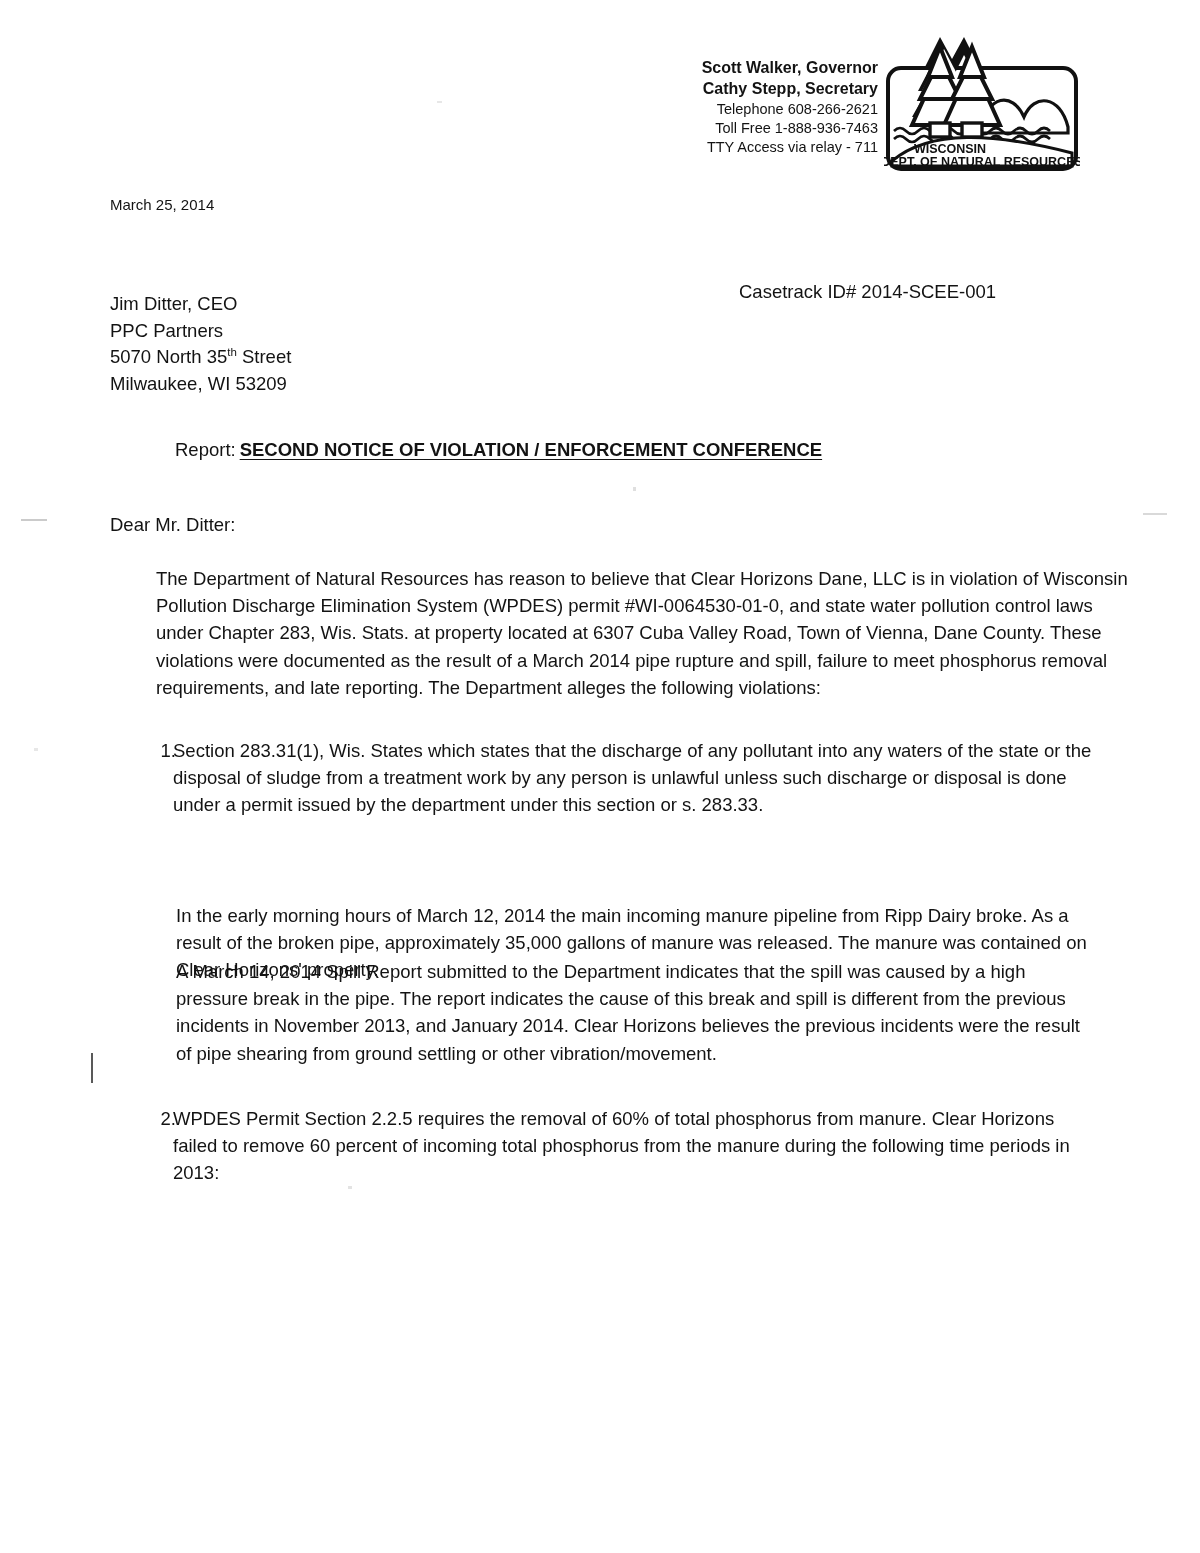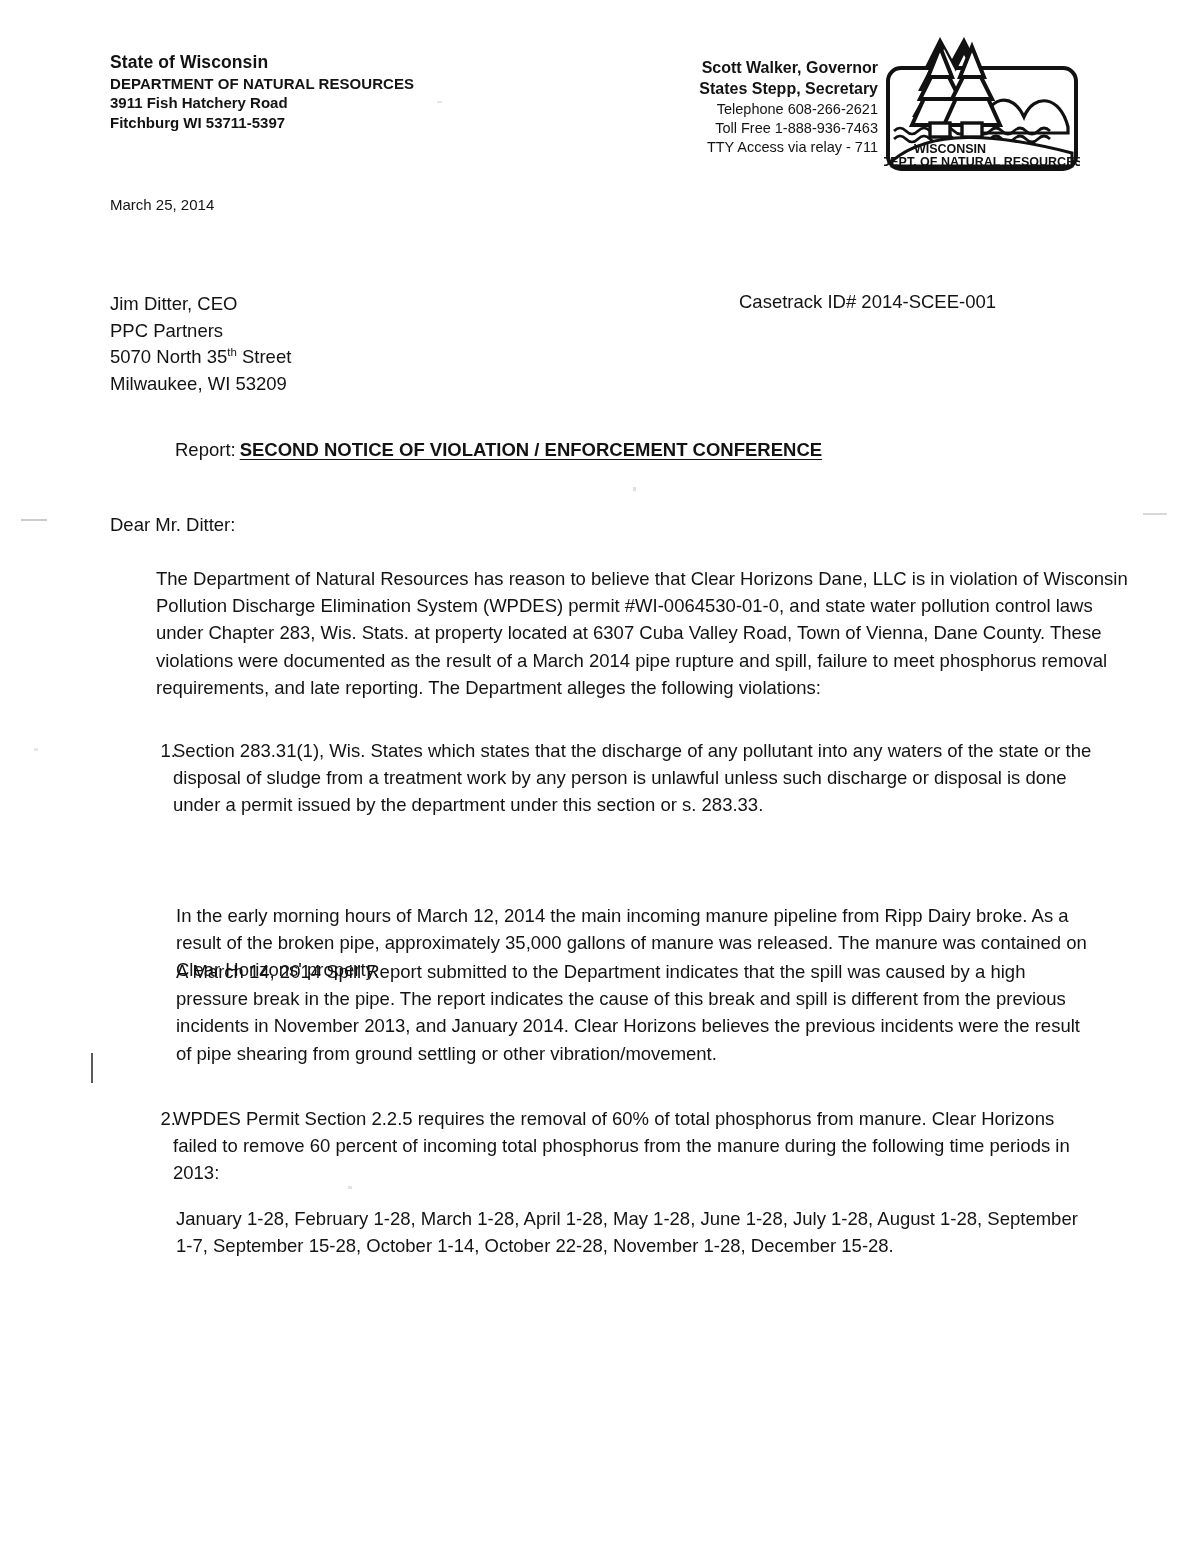--- a/index.html
+++ b/index.html
@@ -86,21 +86,21 @@
     line-height: 1.44;
   }
   .recipient sup {
     font-size: 0.62em;
     vertical-align: super;
     line-height: 0;
   }
   .casetrack {
     position: absolute;
     left: 739px;
-    top: 291px;
+    top: 281px;
     font-size: 18.5px;
     white-space: nowrap;
   }
   .subject-row {
     position: absolute;
     left: 175px;
     top: 439px;
     font-size: 18.5px;
     white-space: nowrap;
   }
@@ -187,30 +187,24 @@
   .art-dot-c { left: 437px; top: 101px; width: 5px; height: 2px; opacity: 0.35; }
   .art-dot-d { left: 34px; top: 748px; width: 4px; height: 3px; opacity: 0.35; }
 </style>
 </head>
 <body>
 
 <div class="page">
 
   <div class="letterhead">
 
-    <div class="agency-block">
-      <div class="agency-state">State of Wisconsin</div>
-      <div class="agency-dept">DEPARTMENT OF NATURAL RESOURCES</div>
-      <div class="agency-addr1">3911 Fish Hatchery Road</div>
-      <div class="agency-addr2">Fitchburg WI  53711-5397</div>
-    </div>
 
     <div class="contact-block">
       <div class="contact-gov">Scott Walker, Governor</div>
-      <div class="contact-sec">States Stepp, Secretary</div>
+      <div class="contact-sec">Cathy Stepp, Secretary</div>
       <div class="contact-line">Telephone 608-266-2621</div>
       <div class="contact-line">Toll Free 1-888-936-7463</div>
       <div class="contact-line">TTY Access via relay - 711</div>
     </div>
 
     <div class="logo-wrap">
       <svg width="196" height="140" viewBox="0 0 196 140">
 
         <rect x="4" y="35" width="188" height="101" rx="13" ry="13" fill="#ffffff" stroke="#111111" stroke-width="4"></rect>
 
@@ -265,21 +259,20 @@
     <span class="num">1.</span>
     <span class="itxt">Section 283.31(1), Wis. States which states that the discharge of any pollutant into any waters of the state or the disposal of sludge from a treatment work by any person is unlawful unless such discharge or disposal is done under a permit issued by the department under this section or s. 283.33.</span>
   </div>
   <div class="sub-para sub-1a">In the early morning hours of March 12, 2014 the main incoming manure pipeline from Ripp Dairy broke. As a result of the broken pipe, approximately 35,000 gallons of manure was released.  The manure was contained on Clear Horizons' property.</div>
   <div class="sub-para sub-1b">A March 14, 2014 Spill Report submitted to the Department indicates that the spill was caused by a high pressure break in the pipe.  The report indicates the cause of this break and spill is different from the previous incidents in November 2013, and January 2014.  Clear Horizons believes the previous incidents were the result of pipe shearing from ground settling or other vibration/movement.</div>
 
   <div class="numbered-item item-2">
     <span class="num">2.</span>
     <span class="itxt">WPDES Permit Section 2.2.5 requires the removal of 60% of total phosphorus from manure. Clear Horizons failed to remove 60 percent of incoming total phosphorus from the manure during the following time periods in 2013:</span>
   </div>
-  <div class="sub-para sub-2a">January 1-28, February 1-28, March 1-28, April 1-28, May 1-28, June 1-28, July 1-28, August 1-28, September 1-7, September 15-28, October 1-14, October 22-28, November 1-28, December 15-28.</div>
 
   <div class="artifact art-left-dash"></div>
   <div class="artifact art-right-dash"></div>
   <div class="artifact art-margin-tick"></div>
   <div class="artifact art-dot-a"></div>
   <div class="artifact art-dot-b"></div>
   <div class="artifact art-dot-c"></div>
   <div class="artifact art-dot-d"></div>
 
 </div>

